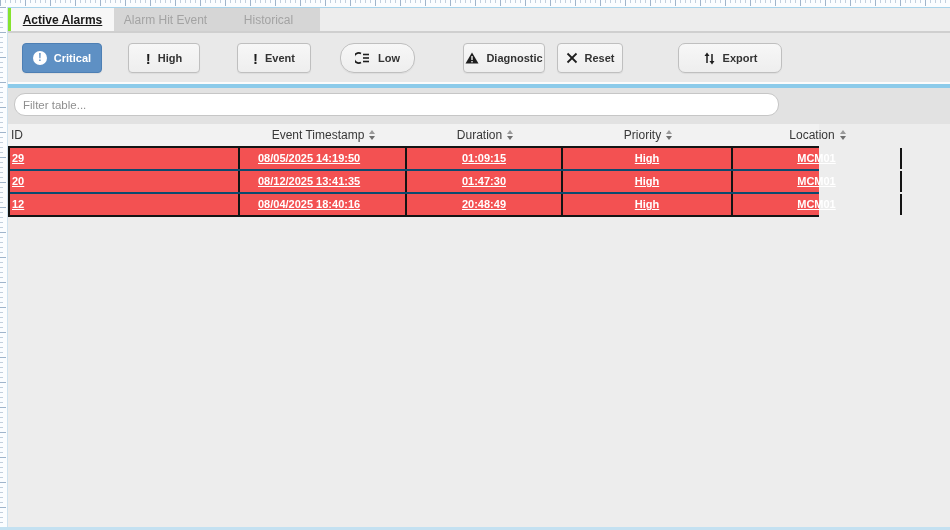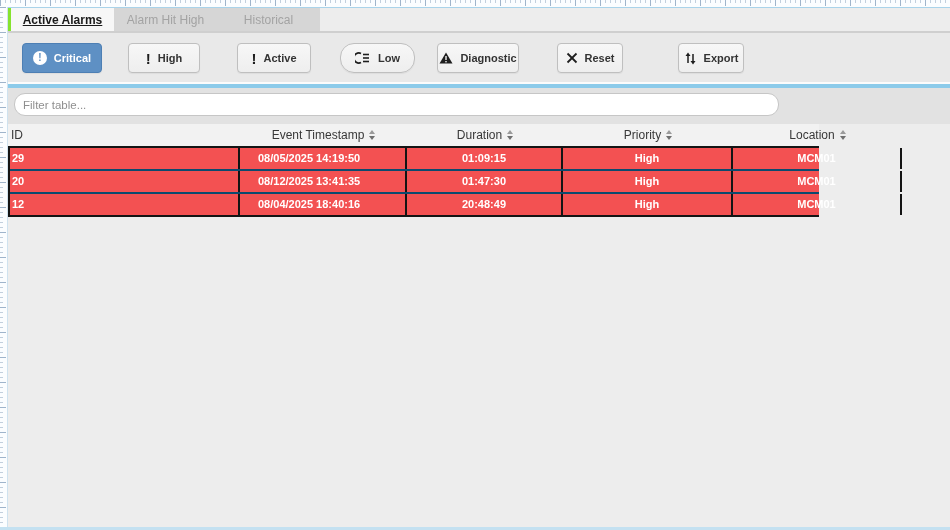--- a/index.html
+++ b/index.html
@@ -114,87 +114,87 @@
     border-top:2px solid #141414;border-left:2px solid #141414;border-bottom:2px solid #141414;
   }
   .tr{
     display:grid;grid-template-columns:230px 167px 156px 170px 169px 1fr;
     height:21px;background:#f35152;
   }
   .tr + .tr{border-top:2px solid #0c4a6e;}
   .td{
     border-right:2px solid #141414;
     color:#fff;font-weight:700;font-size:11px;line-height:21px;
-    text-align:center;white-space:nowrap;overflow:hidden;box-sizing:border-box;
+    text-align:center;white-space:nowrap;overflow:hidden;box-sizing:border-box;text-decoration:underline;
   }
   .td:last-child{border-right:none;}
   .td.left{text-align:left;padding-left:18px;}
   .td.id{padding-left:2px;}
 </style>
 </head>
 <body>
 
 <div id="stage">
 
   <div class="ruler-h"></div>
   <div class="ruler-v"></div>
   <div class="canvas-bottom-edge"></div>
   <div class="selection-marker"></div>
 
   <div class="tab-shadow"></div>
   <div class="tab-band">
     <div class="tab active">Active Alarms</div>
-    <div class="tab">Alarm Hit High</div>
+    <div class="tab">Alarm Hit Event</div>
     <div class="tab">Historical</div>
   </div>
 
   <div class="toolbar">
     <div class="btn btn-critical" style="left:15px;width:80px;">
       <span class="ico ico-circle">!</span>
       <span>Critical</span>
     </div>
     <div class="btn" style="left:121px;width:72px;">
       <span class="ico ico-bang">!</span>
       <span>High</span>
     </div>
     <div class="btn" style="left:230px;width:74px;">
       <span class="ico ico-bang">!</span>
-      <span>Active</span>
+      <span>Event</span>
     </div>
     <div class="btn" style="left:333px;width:75px;border-radius:14px;">
       <span class="ico">
         <svg width="16" height="12" viewBox="0 0 16 12">
           <path d="M6 1.5 A5 5 0 1 0 6 10.5" fill="none" stroke="#1e1e1e" stroke-width="1.8"></path>
           <line x1="8" y1="2.5" x2="14" y2="2.5" stroke="#1e1e1e" stroke-width="1.6"></line>
           <line x1="8" y1="6" x2="14" y2="6" stroke="#1e1e1e" stroke-width="1.6"></line>
           <line x1="8" y1="9.5" x2="14" y2="9.5" stroke="#1e1e1e" stroke-width="1.6"></line>
         </svg>
       </span>
       <span>Low</span>
     </div>
-    <div class="btn" style="left:430px;width:82px;">
+    <div class="btn" style="left:456px;width:82px;">
       <span class="ico">
         <svg width="14" height="12" viewBox="0 0 14 12">
           <path d="M7 0.5 L13.5 11.5 L0.5 11.5 Z" fill="#1e1e1e"></path>
           <rect x="6.3" y="4" width="1.4" height="4" fill="#f1f1f1"></rect>
           <rect x="6.3" y="9" width="1.4" height="1.4" fill="#f1f1f1"></rect>
         </svg>
       </span>
       <span>Diagnostic</span>
     </div>
     <div class="btn" style="left:550px;width:66px;">
       <span class="ico">
         <svg width="12" height="12" viewBox="0 0 12 12">
           <line x1="1.5" y1="1.5" x2="10.5" y2="10.5" stroke="#1e1e1e" stroke-width="1.8"></line>
           <line x1="10.5" y1="1.5" x2="1.5" y2="10.5" stroke="#1e1e1e" stroke-width="1.8"></line>
         </svg>
       </span>
       <span>Reset</span>
     </div>
-    <div class="btn" style="left:671px;width:66px;">
+    <div class="btn" style="left:671px;width:104px;border-radius:7px;">
       <span class="ico">
         <svg width="13" height="13" viewBox="0 0 13 13">
           <line x1="4" y1="2.5" x2="4" y2="11" stroke="#1e1e1e" stroke-width="1.5"></line>
           <path d="M4 0.5 L6.5 4 L1.5 4 Z" fill="#1e1e1e"></path>
           <line x1="9" y1="2" x2="9" y2="10.5" stroke="#1e1e1e" stroke-width="1.5"></line>
           <path d="M9 12.5 L6.5 9 L11.5 9 Z" fill="#1e1e1e"></path>
         </svg>
       </span>
       <span>Export</span>
     </div>

